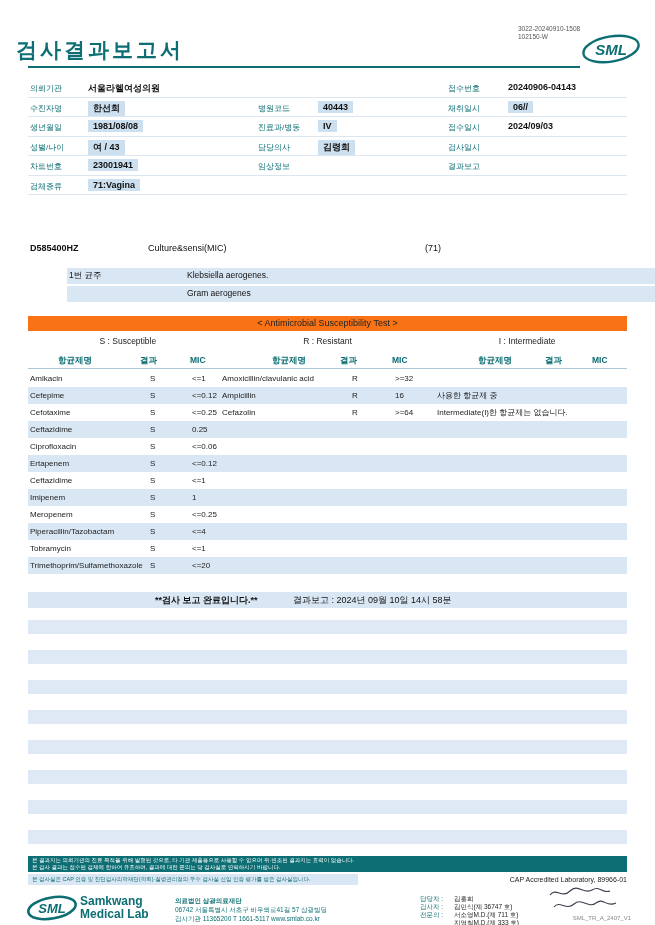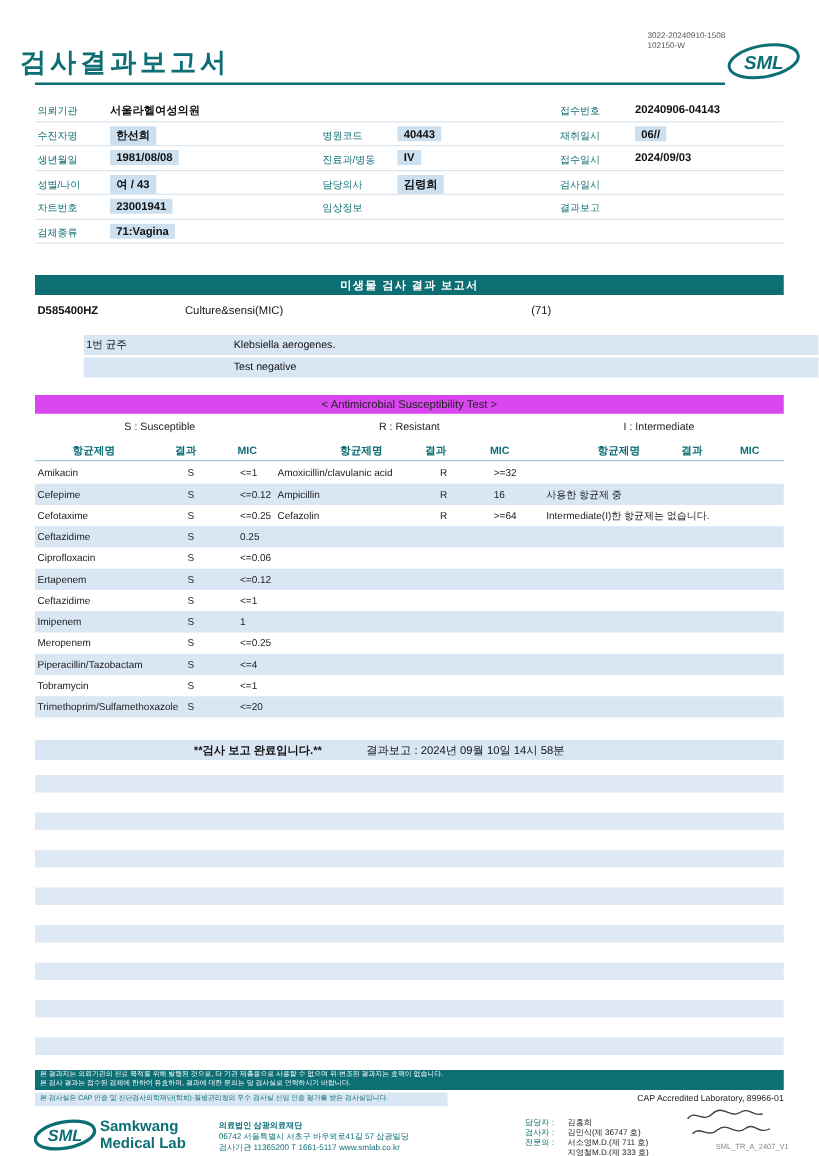--- a/index.html
+++ b/index.html
@@ -23,21 +23,21 @@
 
   
   .band-teal { position:absolute; left:28px; width:599px; height:16px; background:#0d6e74; color:#fff;
                font-size:9px; font-weight:bold; text-align:center; line-height:16px; letter-spacing:1px; }
   .spec-row { position:absolute; left:28px; top:242px; width:599px; height:15px; }
   .spec-row span { position:absolute; top:1px; font-size:9px; color:#111; white-space:nowrap; }
   .band-lb { position:absolute; left:28px; width:599px; height:16px; background:#d9e6f3;margin-left:39px; }
   .band-lb span { position:absolute; top:2px; font-size:8.5px; color:#111; white-space:nowrap; }
 
   
-  .ast-title { position:absolute; left:28px; top:316px; width:599px; height:15px; background:#d946ef;
+  .ast-title { position:absolute; left:28px; top:316px; width:599px; height:15px; background:#f97316;
                font-size:9px; color:#222; text-align:center; line-height:15px; }
   .legend { position:absolute; left:28px; top:336px; width:599px; display:flex; }
   .legend div { flex:1; text-align:center; font-size:8.5px; color:#222; }
   .ast-head { position:absolute; left:28px; top:353px; width:599px; height:16px; border-bottom:1px solid #aac6d8; }
   .ast-head span { position:absolute; top:2px; font-size:8.5px; font-weight:bold; color:#0d6e74; white-space:nowrap; }
   .ast-body { position:absolute; left:28px; top:370px; width:599px; }
   .ast-row { display:flex; height:17px; align-items:center; padding-left:2px; font-size:8px; color:#222; }
   .ast-row.alt { background:#d9e6f3; }
   .ast-row .c { white-space:nowrap; overflow:visible; }
   .n1{width:120px} .r1{width:42px} .m1{width:30px} .n2{width:130px} .r2{width:43px} .m2{width:42px} .note{flex:1}
@@ -122,34 +122,33 @@
       <span class="pv o2v"></span>
       <span class="pl o3">결과보고</span>
       <span class="pv o3v"></span>
     </div>
     <div class="p-row">
       <span class="pl o1">검체종류</span>
       <span class="pv o1v hl">71:Vagina</span>
     </div>
   </div>
 
-  <div class="band-teal" style="top:220px;">미생물 검사 결과 보고서</div>
 
   <div class="spec-row">
     <span style="left:2px; font-weight:bold;">D585400HZ</span>
     <span style="left:120px;">Culture&amp;sensi(MIC)</span>
     <span style="left:397px;">(71)</span>
   </div>
 
   <div class="band-lb" style="top:268px;">
     <span style="left:2px;">1번 균주</span>
     <span style="left:120px;">Klebsiella aerogenes.</span>
   </div>
   <div class="band-lb" style="top:286px;">
-    <span style="left:120px;">Test negative</span>
+    <span style="left:120px;">Gram aerogenes</span>
   </div>
 
   <div class="ast-title">&lt; Antimicrobial Susceptibility Test &gt;</div>
   <div class="legend">
     <div>S : Susceptible</div>
     <div>R : Resistant</div>
     <div>I : Intermediate</div>
   </div>
   <div class="ast-head">
     <span style="left:30px;">항균제명</span>

